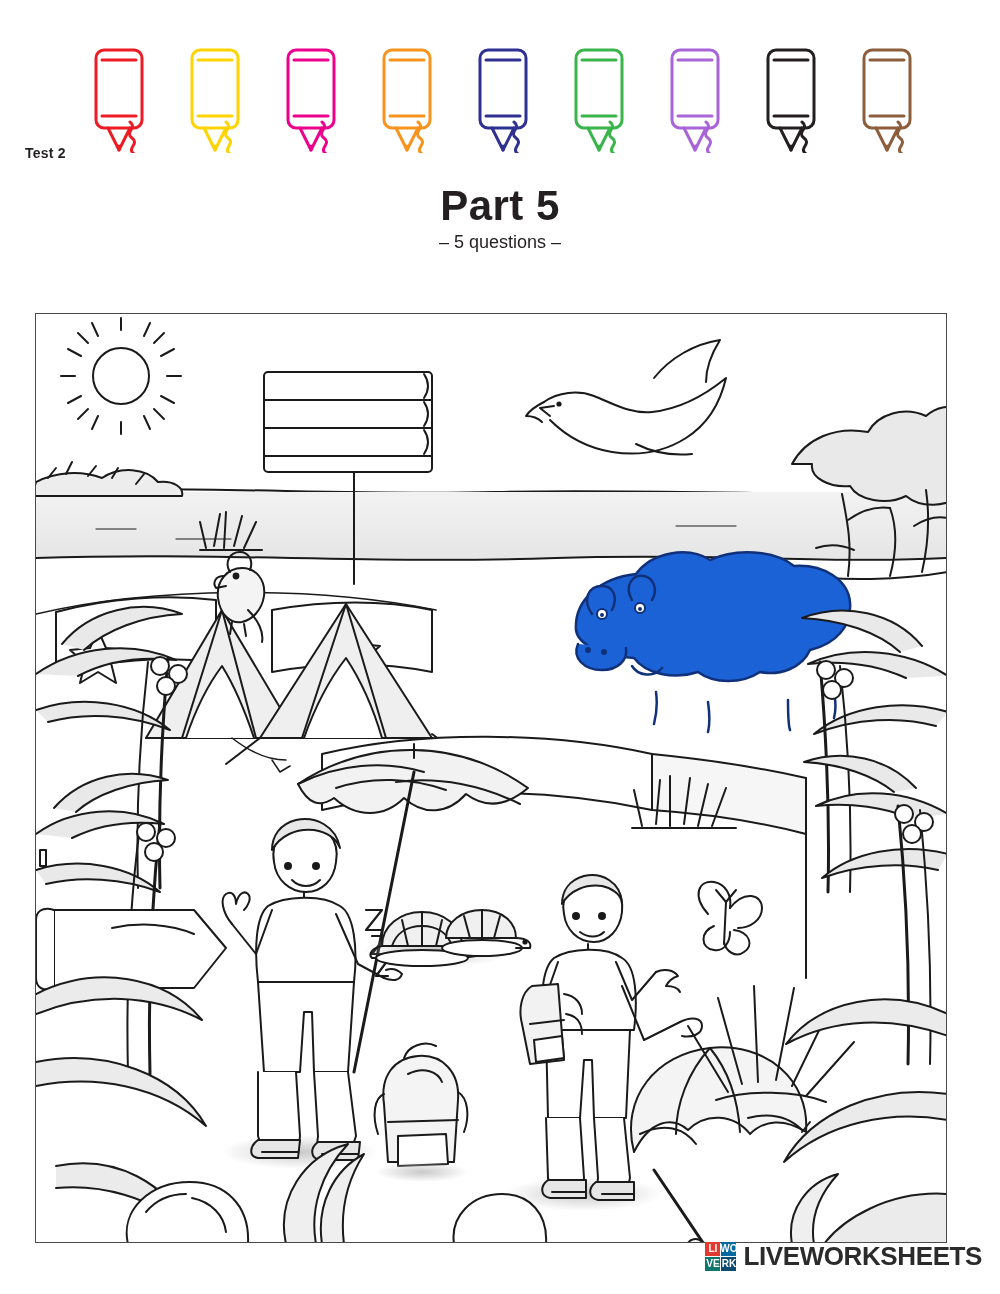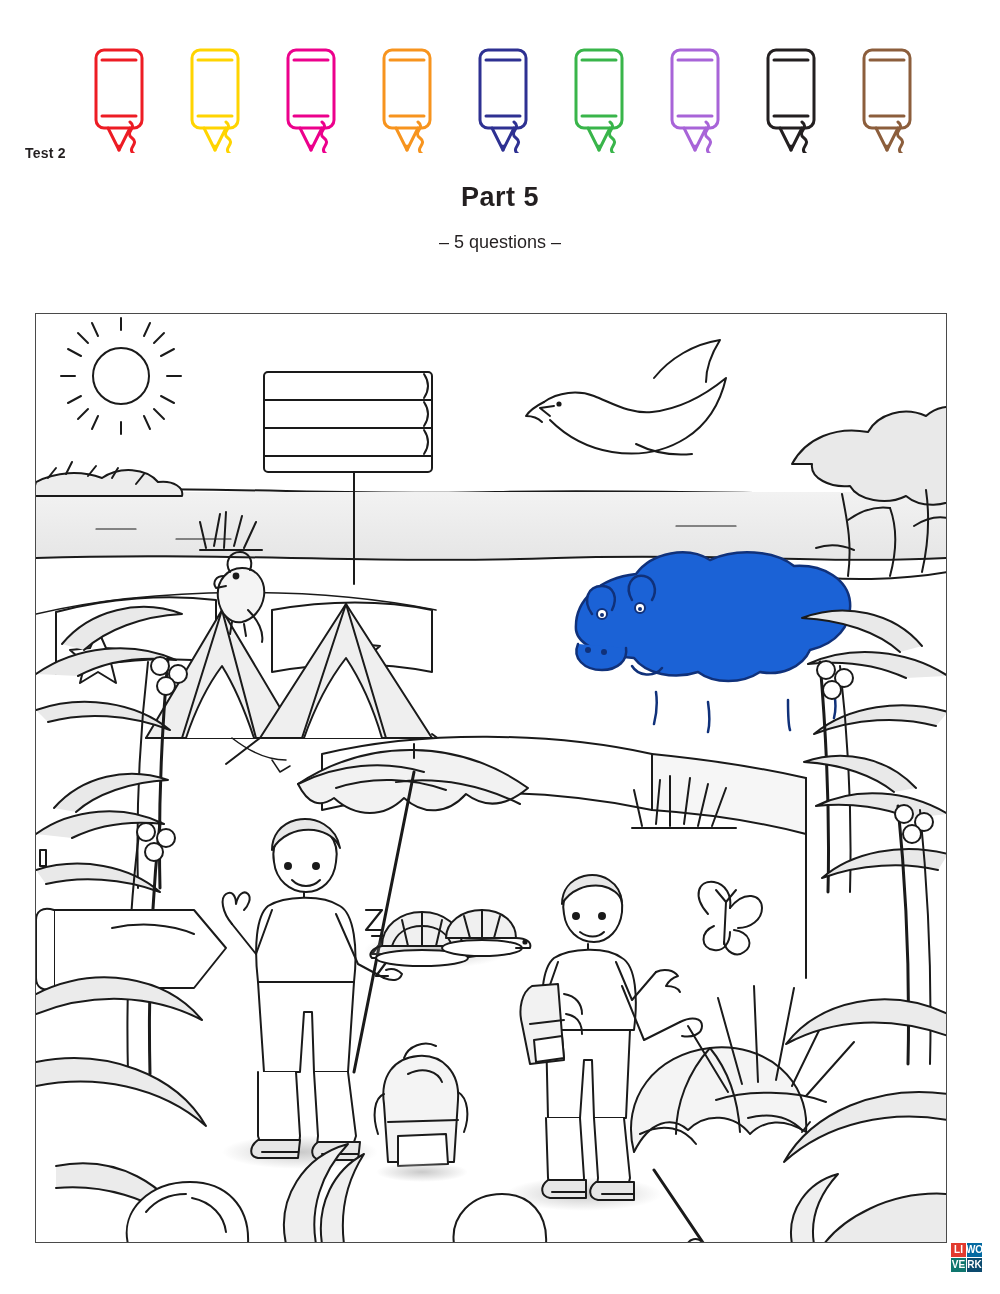--- a/index.html
+++ b/index.html
@@ -40,21 +40,21 @@
     color: #231f20;
     letter-spacing: .2px;
   }
 
   
   #part-title {
     position: absolute;
     top: 182px;
     left: 0; right: 0;
     text-align: center;
-    font-size: 27px;
+    font-size: 42px;
     font-weight: bold;
     color: #231f20;
     letter-spacing: .5px;
   }
   #part-subtitle {
     position: absolute;
     top: 232px;
     left: 0; right: 0;
     text-align: center;
     font-size: 18px;
@@ -561,15 +561,16 @@
     </svg>
   </div>
 
   <div id="footer-logo">
     <div id="logo-tiles">
       <div class="tile" style="background: rgb(226, 58, 46);">LI</div>
       <div class="tile" style="background: #0369a1;">WO</div>
       <div class="tile" style="background: #0f766e;">VE</div>
       <div class="tile" style="background: #0c4a6e;">RK</div>
     </div>
+    <div id="logo-text">LIVEWORKSHEETS</div>
   </div>
 
 </div>
 
 </body></html>

